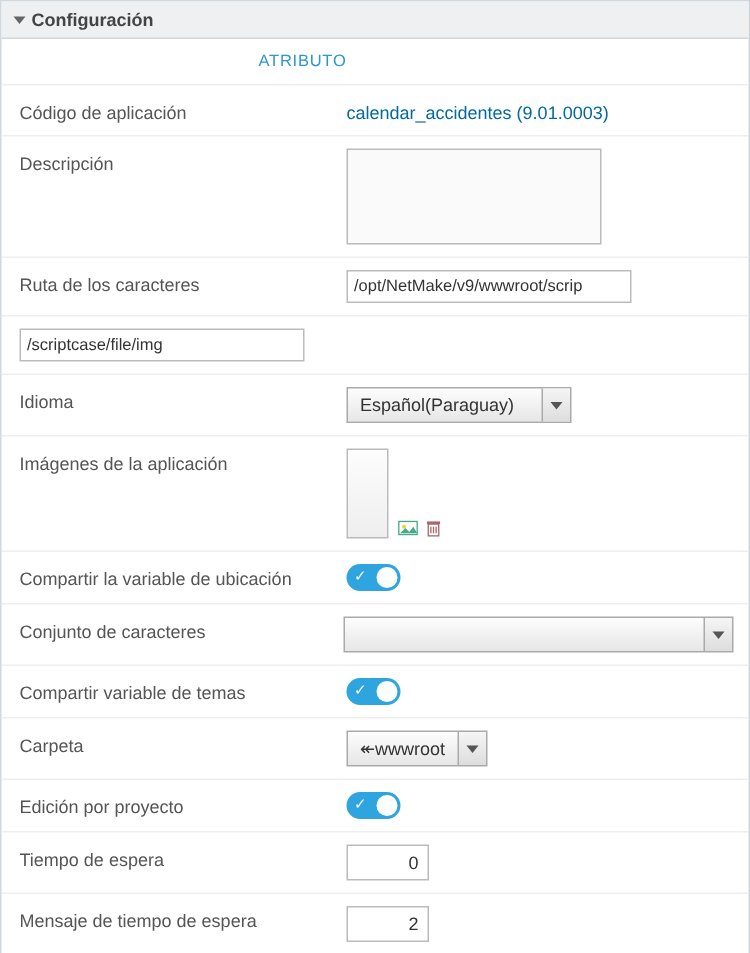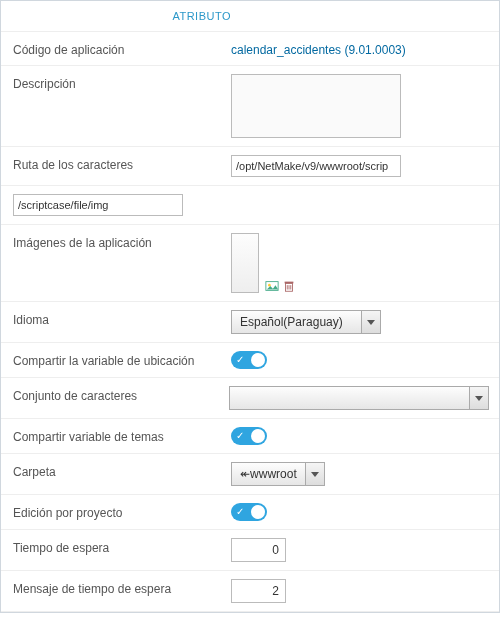--- a/index.html
+++ b/index.html
@@ -66,21 +66,21 @@
     width: 170px;
     height: 64px;
     border: 1px solid #bbb;
     resize: none;
     background: #fafafa;
     font-family: inherit;
     font-size: 12px;
     padding: 3px;
   }
   input.text {
-    width: 170px;
+    width: 190px;
     height: 22px;
     border: 1px solid #bbb;
     font-size: 11px;
     padding: 0 4px;
     color: #333;
   }
   input.num {
     width: 55px;
     height: 24px;
     border: 1px solid #bbb;
@@ -153,20 +153,24 @@
     color: #fff;
     font-size: 10px;
     line-height: 14px;
   }
 </style>
 </head>
 <body>
 
 <div class="panel">
 
+  <div class="panel-header">
+    <span class="tri"></span>
+    <span>Configuración</span>
+  </div>
 
   <div class="columns-head">
     <div class="col-a">ATRIBUTO</div>
   </div>
 
   <div class="row">
     <div class="label">Código de aplicación</div>
     <div class="value">
         <span class="static-text">calendar_accidentes (9.01.0003)</span>
       </div>
@@ -182,20 +186,32 @@
   <div class="row">
     <div class="label">Ruta de los caracteres</div>
     <div class="value">
       <input class="text" type="text" value="/opt/NetMake/v9/wwwroot/scrip" style="">
     </div>
   </div>
 
   <div class="row">
     <div class="value">
       <input class="text" type="text" value="/scriptcase/file/img" style="">
+    </div>
+  </div>
+
+  <div class="row">
+    <div class="label">Idioma</div>
+    <div class="value">
+      <div class="select med">
+        <div class="sel-text">Español(Paraguay)</div>
+        <div class="sel-btn">
+            <span class="caret"></span>
+          </div>
+      </div>
     </div>
   </div>
 
   <div class="row">
     <div class="label">Imágenes de la aplicación</div>
     <div class="value">
       <div class="img-thumb"></div>
       <div class="icon-row">
         <span class="icon-small">
           <svg viewBox="0 0 16 16" width="14" height="14">
@@ -211,32 +227,20 @@
               <line x1="8" y1="7" x2="8" y2="12" stroke="#a66"></line>
               <line x1="10" y1="7" x2="10" y2="12" stroke="#a66"></line>
               <rect x="3" y="3" width="10" height="2" fill="#a66"></rect>
             </svg>
         </span>
       </div>
     </div>
   </div>
 
   <div class="row">
-    <div class="label">Idioma</div>
-    <div class="value">
-      <div class="select med">
-        <div class="sel-text">Español(Paraguay)</div>
-        <div class="sel-btn">
-            <span class="caret"></span>
-          </div>
-      </div>
-    </div>
-  </div>
-
-  <div class="row">
     <div class="label">Compartir la variable de ubicación</div>
     <div class="value">
       <span class="toggle">
           <span class="check">✓</span>
         </span>
     </div>
   </div>
 
   <div class="row">
     <div class="label">Conjunto de caracteres</div>

